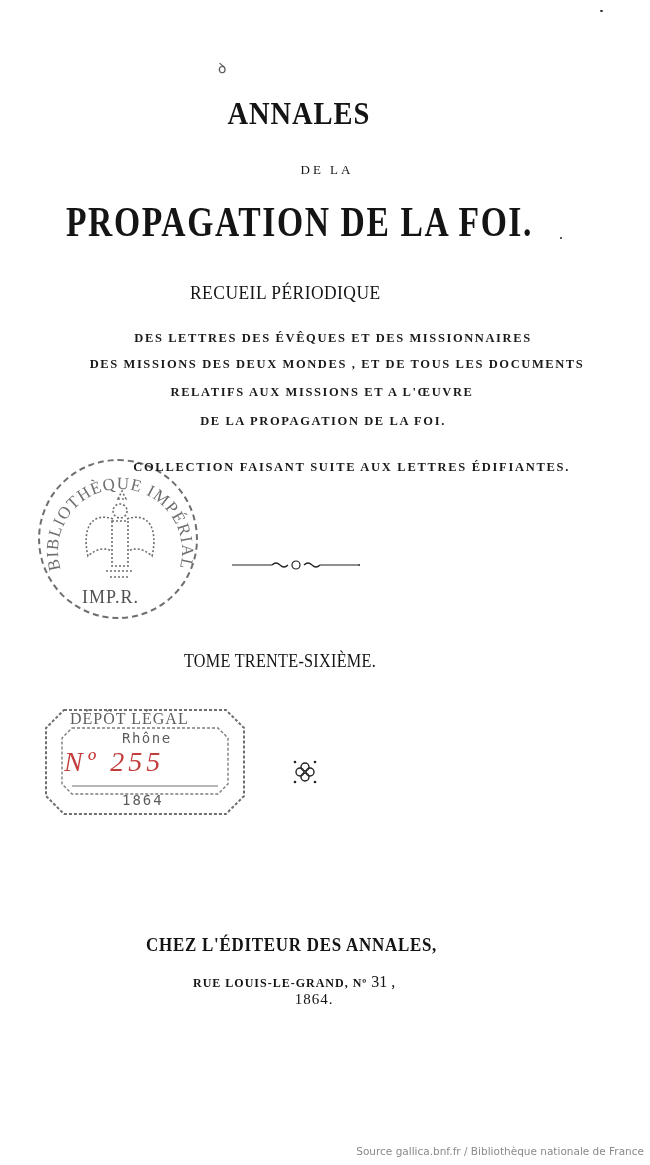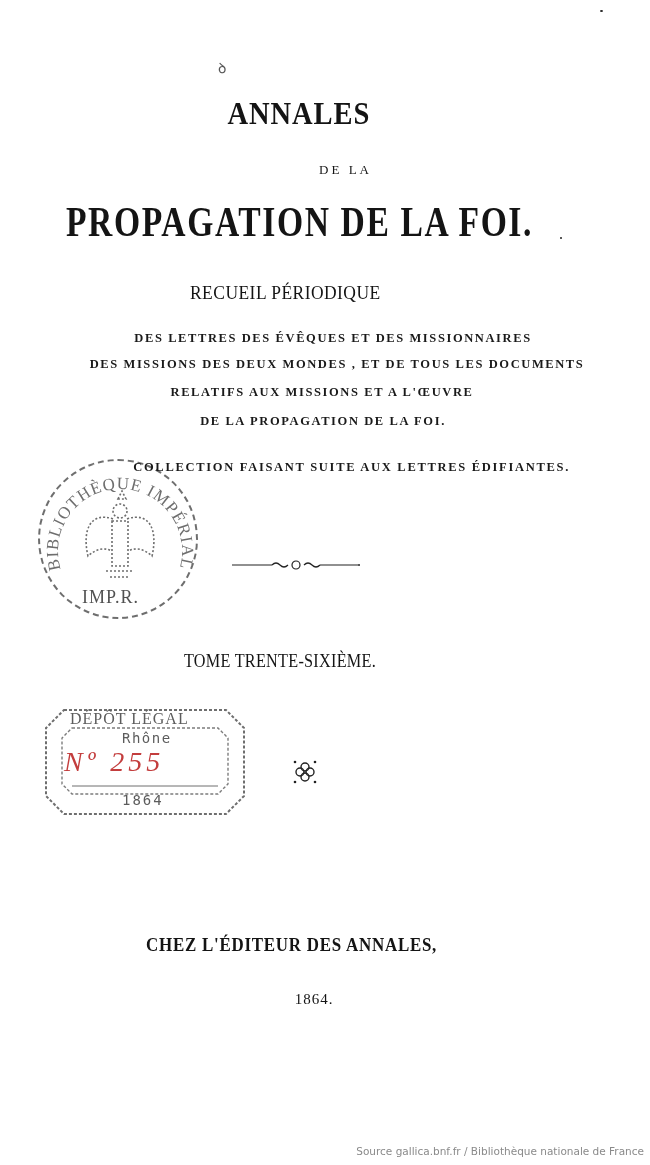--- a/index.html
+++ b/index.html
@@ -41,21 +41,21 @@
       letter-spacing: 1px;
       transform: scaleX(0.92);
       transform-origin: left center;
     }
     .title-de-la {
       top: 162px;
       left: 282px;
       width: 90px;
       font-size: 13px;
       letter-spacing: 3px;
-      text-align: right;
+      text-align: center;
     }
     .title-propagation {
       top: 198px;
       left: 66px;
       width: 500px;
       text-align: left;
       font-size: 42px;
       font-weight: bold;
       letter-spacing: 2px;
       transform: scaleX(0.8);
@@ -294,19 +294,23 @@
       <circle cx="7" cy="12" r="4"></circle>
       <circle cx="17" cy="12" r="4"></circle>
     </g>
     <circle cx="2" cy="2" r="1.3" fill="#222"></circle>
     <circle cx="22" cy="2" r="1.3" fill="#222"></circle>
     <circle cx="2" cy="22" r="1.3" fill="#222"></circle>
     <circle cx="22" cy="22" r="1.3" fill="#222"></circle>
   </svg>
 
   <div class="line imprint-publisher">CHEZ L'ÉDITEUR DES ANNALES,</div>
+  <div class="line imprint-street">
+    <span>RUE LOUIS-LE-GRAND, Nº</span>
+    <span class="num">31 ,</span>
+  </div>
   <div class="line imprint-year">1864.</div>
 
   <span class="speck" style="left:600px;top:10px;width:3px;height:2px;"></span>
   <span class="speck" style="left:560px;top:237px;width:2px;height:2px;"></span>
 
   <div class="source-credit">Source gallica.bnf.fr / Bibliothèque nationale de France</div>
 </div>
 
 </body></html>

